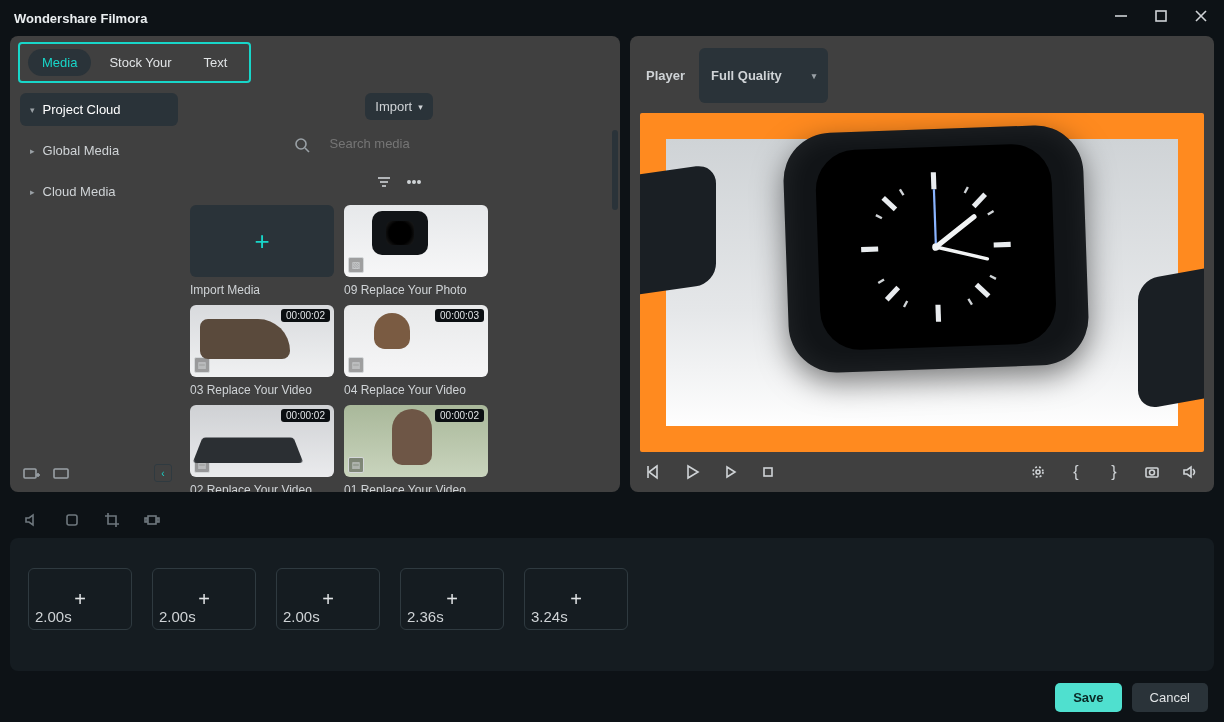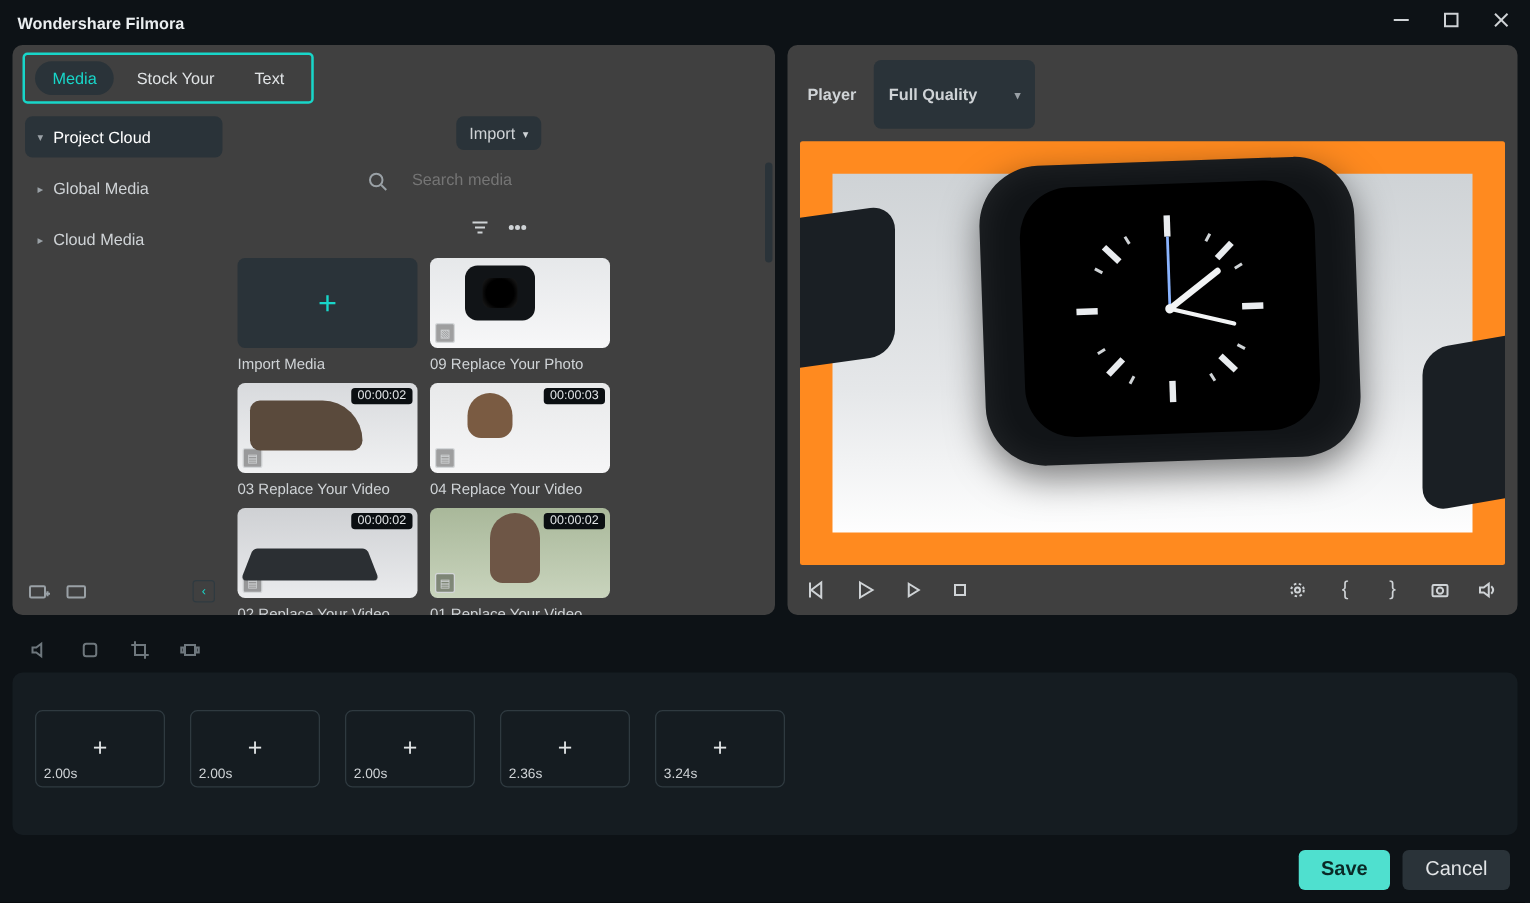--- a/index.html
+++ b/index.html
@@ -64,23 +64,23 @@
 .ctrl-ic { width: 20px; height: 20px; display: inline-flex; align-items: center; justify-content: center; cursor: default; color: #cfd3d6; }
 .controls-row .spacer { flex: 1; }
 
 .lower { margin-top: 10px; flex: 1; display: flex; flex-direction: column; }
 .edit-icons { display: flex; gap: 20px; padding: 8px 12px; color: #6e777d; }
 .edit-ic { width: 20px; height: 20px; display: inline-flex; align-items: center; justify-content: center; font-size: 16px; cursor: default; }
 .timeline-panel { background: #151c21; border-radius: 8px; flex: 1; padding: 30px 18px 0 18px; position: relative; }
 .slots { display: flex; gap: 20px; }
 .slot { width: 104px; height: 62px; border: 1px solid #2f3a40; border-radius: 6px; position: relative; display: flex; align-items: center; justify-content: center; cursor: default; }
 .slot .slot-plus { font-size: 20px; color: #e1e4e6; }
-.slot .dur { position: absolute; left: 6px; bottom: 4px; font-size: 11px; color: #cfd3d6; }
+.slot .dur { position: absolute; left: 6px; bottom: 4px; font-size: 15px; color: #cfd3d6; }
 .footer { display: flex; justify-content: flex-end; gap: 10px; padding: 12px 6px 0 0; }
-.btn { padding: 7px 18px; border-radius: 5px; font-size: 16px; cursor: default; }
+.btn { padding: 7px 18px; border-radius: 5px; font-size: 13px; cursor: default; }
 .btn.save { background: #4fe0cf; color: #0a2a27; font-weight: 600; }
 .btn.secondary { background: #2a3339; color: #e1e4e6; }
 
 
 .th-watch { background: linear-gradient(#e6e8ea, #f7f7f8); position: relative; }
 .th-watch::after { content: ""; position: absolute; left: 28px; top: 6px; width: 56px; height: 44px; background: #111417; border-radius: 10px; }
 .th-watch::before { content: ""; position: absolute; left: 42px; top: 16px; width: 28px; height: 24px; background: radial-gradient(circle, #000 60%, #222 100%); border-radius: 6px; z-index: 2; }
 .th-hand { background: linear-gradient(#d8dadd, #f0f1f2); position: relative; }
 .th-hand::after { content: ""; position: absolute; left: 10px; top: 14px; width: 90px; height: 40px; background: #5a4a3c; border-radius: 10px 40px 10px 10px; }
 .th-man { background: linear-gradient(#e8e9ea, #f6f6f7); position: relative; }

